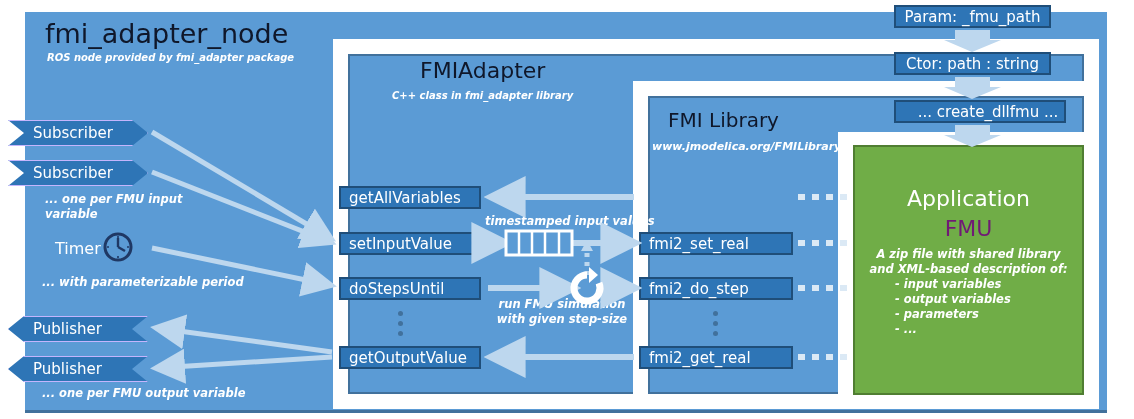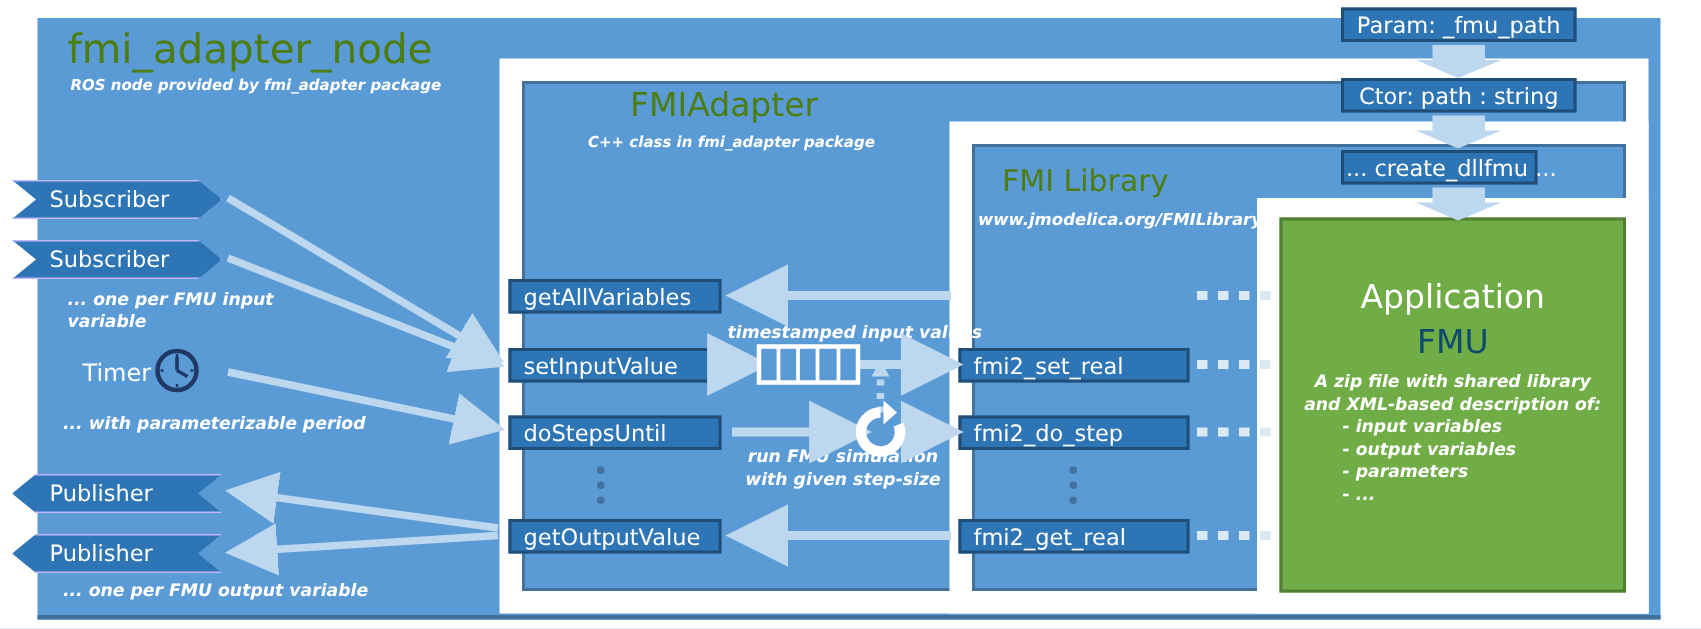--- a/index.html
+++ b/index.html
@@ -14,35 +14,35 @@
   #adapter-panel{left:348px;top:54px;width:736px;height:340px;border:2px solid #41719c;}
   #fmilib-panel{left:648px;top:96px;width:436px;height:298px;border:2px solid #41719c;}
   #white-adapter{left:333px;top:39px;width:766px;height:370px;background:#ffffff;}
   #white-fmilib{left:633px;top:81px;width:466px;height:328px;background:#ffffff;}
   #white-fmu{left:838px;top:132px;width:261px;height:277px;background:#ffffff;}
 
   #fmu-panel{position:absolute;left:853px;top:145px;width:231px;height:250px;
              background:#70ad47;border:2px solid #507e32;box-sizing:border-box;}
 
   
-  .title{position:absolute;color:#4d7c0f;font-weight:400;white-space:nowrap;}
+  .title{position:absolute;color:#0f172a;font-weight:400;white-space:nowrap;}
   .subtitle{position:absolute;color:#ffffff;font-style:italic;font-weight:700;
             font-size:10px;white-space:nowrap;}
 
   #node-title{left:45px;top:18px;font-size:27px;}
   #node-sub{left:47px;top:52px;}
   #adapter-title{left:420px;top:58px;font-size:22px;}
   #adapter-sub{left:392px;top:90px;}
   #fmilib-title{left:668px;top:108px;font-size:20px;}
   #fmilib-sub{left:652px;top:140px;font-size:11px;}
 
   #fmu-title1{position:absolute;left:853px;top:186px;width:231px;text-align:center;
               color:#fff;font-size:22px;}
   #fmu-title2{position:absolute;left:853px;top:216px;width:231px;text-align:center;
-              color:#0c4a6e;font-size:22px;}
+              color:#701a75;font-size:22px;}
   #fmu-desc{position:absolute;left:853px;top:247px;width:231px;text-align:center;
             color:#ffffff;font-style:italic;font-weight:700;font-size:11.5px;line-height:15px;}
   #fmu-desc .bul{display:block;text-align:left;padding-left:42px;}
 
   
   .mbox{position:absolute;background:#2e75b6;border:2px solid #1f4e79;
         color:#ffffff;font-size:15px;box-sizing:border-box;
         display:flex;align-items:center;padding-left:8px;white-space:nowrap;}
 
   #m-getall{left:339px;top:186px;width:142px;height:23px;}
@@ -50,21 +50,21 @@
   #m-dosteps{left:339px;top:277px;width:142px;height:23px;}
   #m-getout{left:339px;top:346px;width:142px;height:23px;}
 
   #f-getvar{left:639px;top:186px;width:154px;height:23px;}
   #f-setreal{left:639px;top:232px;width:154px;height:23px;}
   #f-dostep{left:639px;top:277px;width:154px;height:23px;}
   #f-getreal{left:639px;top:346px;width:154px;height:23px;}
 
   #p-param{left:894px;top:5px;width:157px;height:23px;justify-content:center;padding-left:0;}
   #p-ctor{left:894px;top:52px;width:157px;height:23px;justify-content:center;padding-left:0;}
-  #p-create{left:894px;top:100px;width:131px;height:23px;justify-content:center;padding-left:16px;}
+  #p-create{left:894px;top:100px;width:172px;height:23px;justify-content:center;padding-left:16px;}
 
   
   .chev{position:absolute;height:26px;background:#2e75b6;
         border:1px solid #c4b5fd;color:#fff;font-size:15px;
         display:flex;align-items:center;white-space:nowrap;box-sizing:border-box;}
   .chev.right{left:8px;width:140px;padding-left:24px;
       clip-path:polygon(0 0,calc(100% - 16px) 0,100% 50%,calc(100% - 16px) 100%,0 100%,16px 50%);}
   .chev.left{left:8px;width:140px;padding-left:24px;
       clip-path:polygon(16px 0,100% 0,calc(100% - 16px) 50%,100% 100%,16px 100%,0 50%);}
   #sub1{top:120px;} #sub2{top:160px;}
@@ -102,21 +102,21 @@
   <div class="panel" id="adapter-panel"></div>
   <div class="panel" id="white-fmilib"></div>
   <div class="panel" id="fmilib-panel"></div>
   <div class="panel" id="white-fmu"></div>
   <div id="fmu-panel"></div>
 
   <div class="title" id="node-title">fmi_adapter_node</div>
   <div class="subtitle" id="node-sub">ROS node provided by fmi_adapter package</div>
 
   <div class="title" id="adapter-title">FMIAdapter</div>
-  <div class="subtitle" id="adapter-sub">C++ class in fmi_adapter package</div>
+  <div class="subtitle" id="adapter-sub">C++ class in fmi_adapter library</div>
 
   <div class="title" id="fmilib-title">FMI Library</div>
   <div class="subtitle" id="fmilib-sub">www.jmodelica.org/FMILibrary</div>
 
   <div id="fmu-title1">Application</div>
   <div id="fmu-title2">FMU</div>
   <div id="fmu-desc">
     <span>A zip file with shared library</span><br>
     <span>and XML-based description of:</span>
     <span class="bul">- input variables</span>

